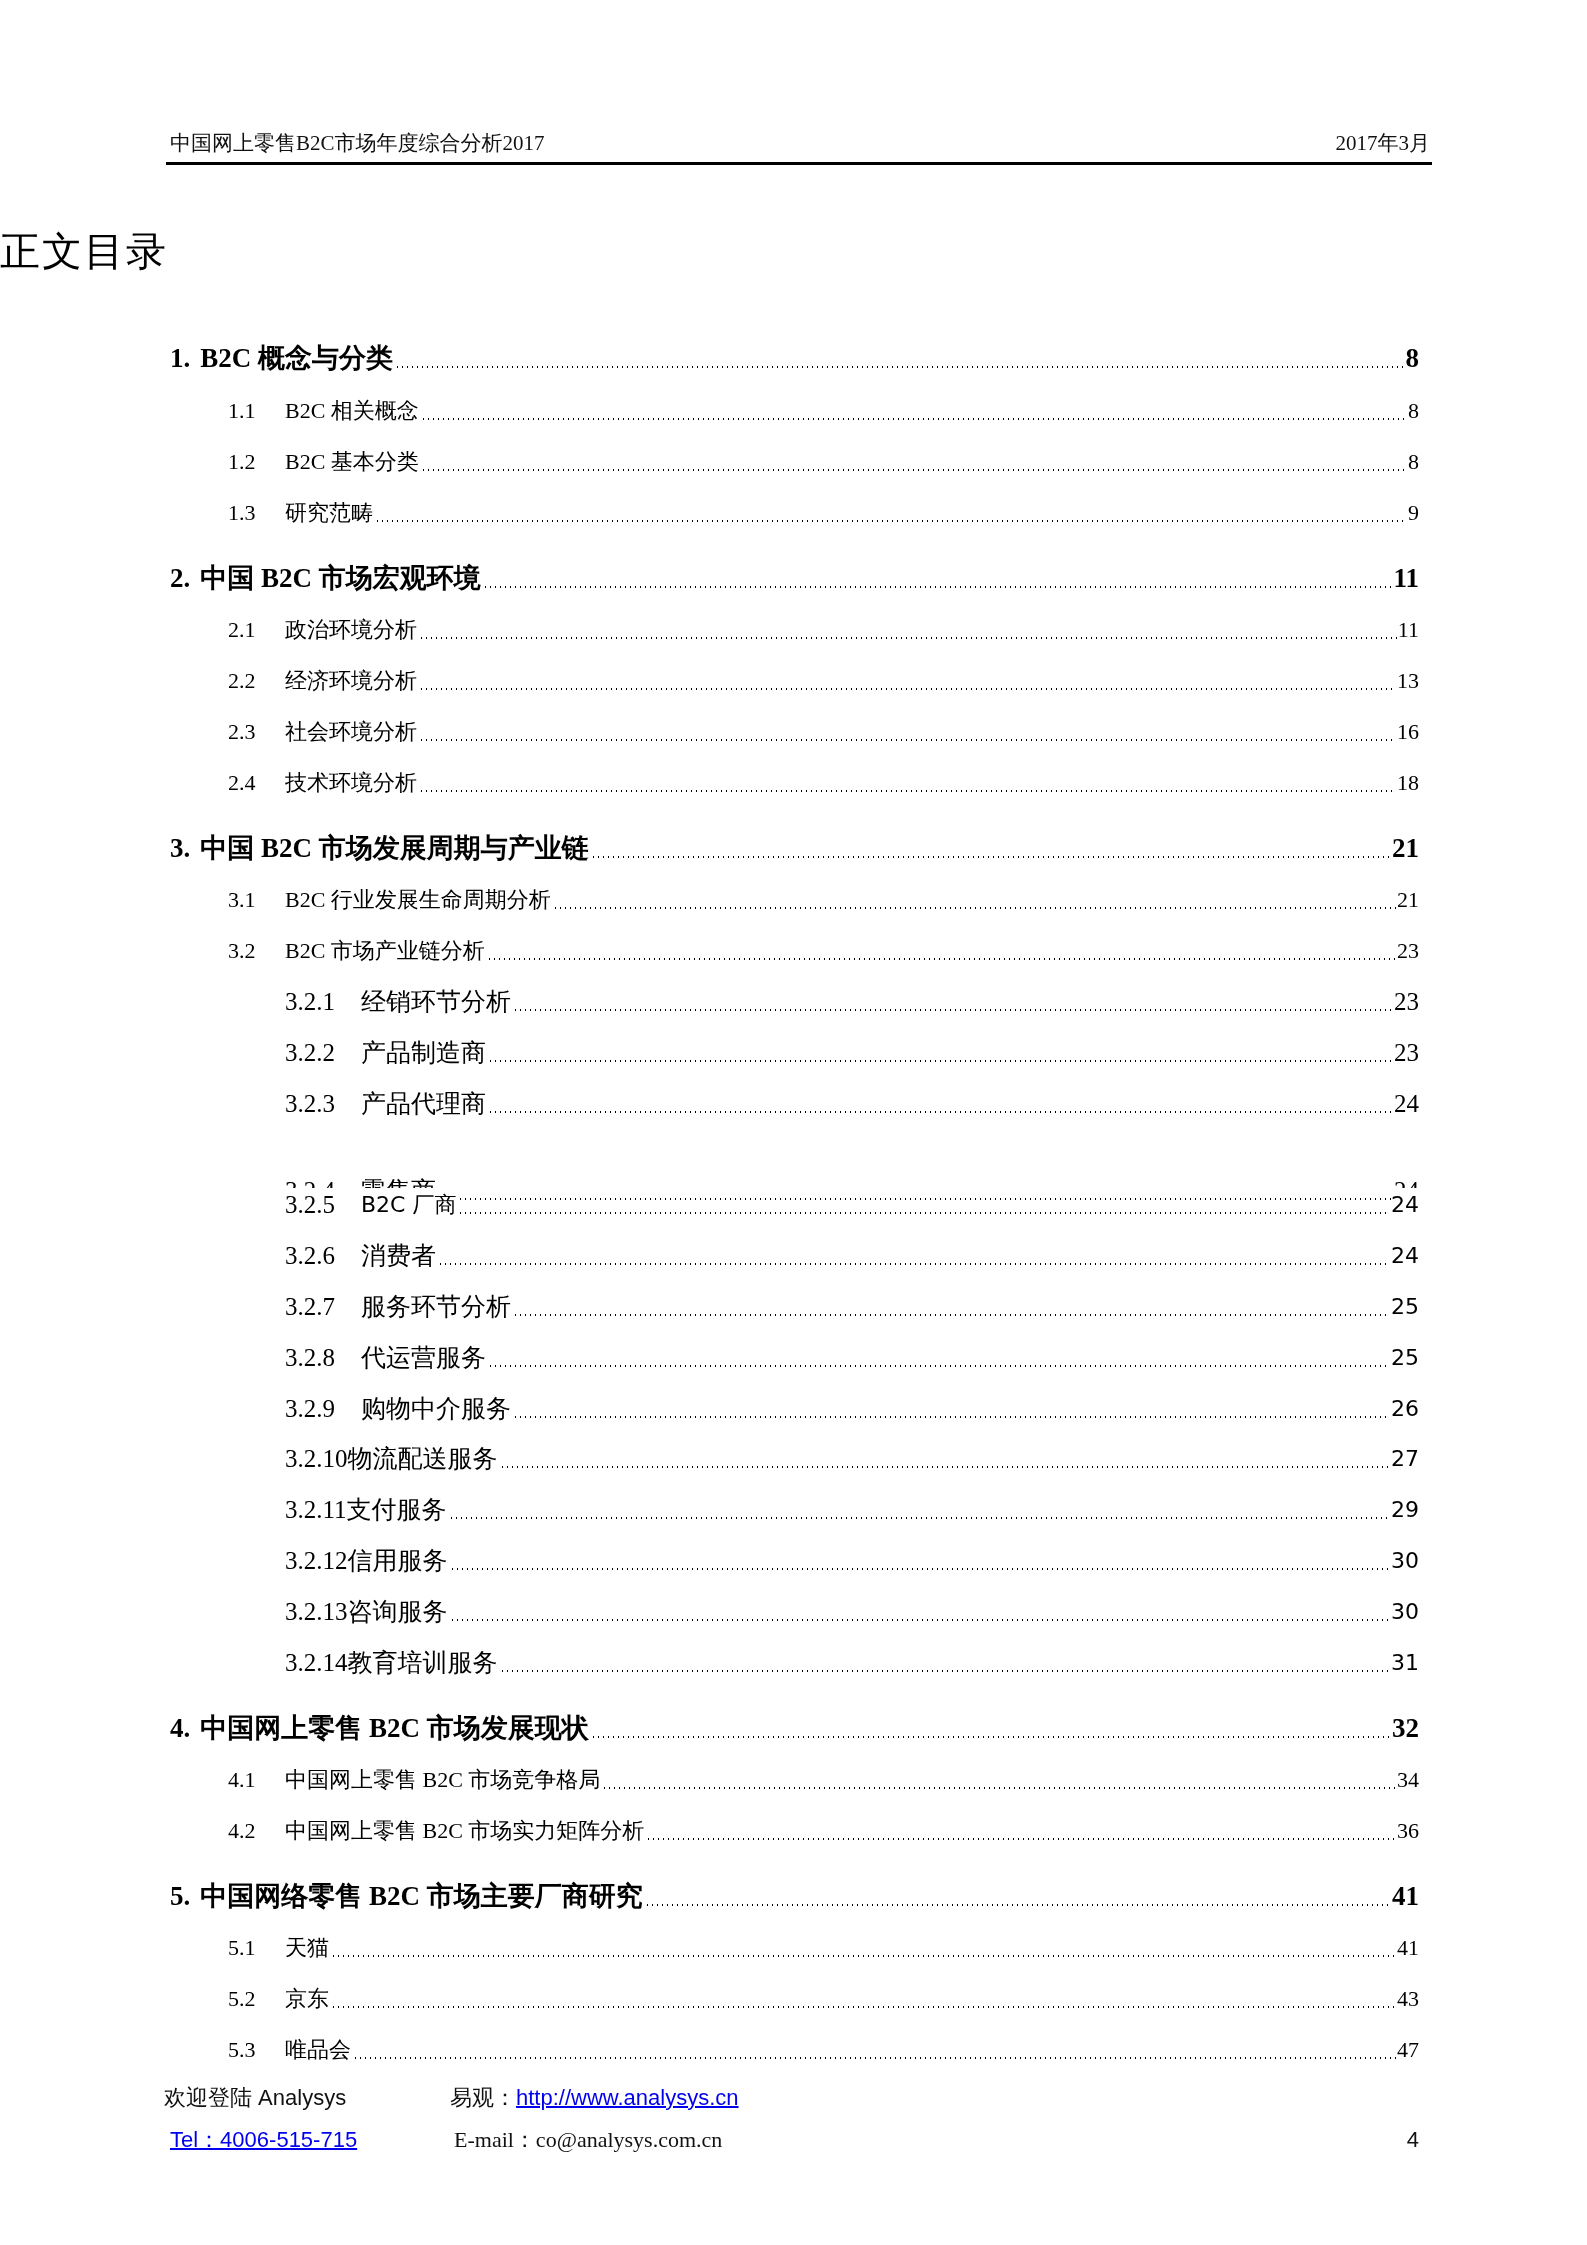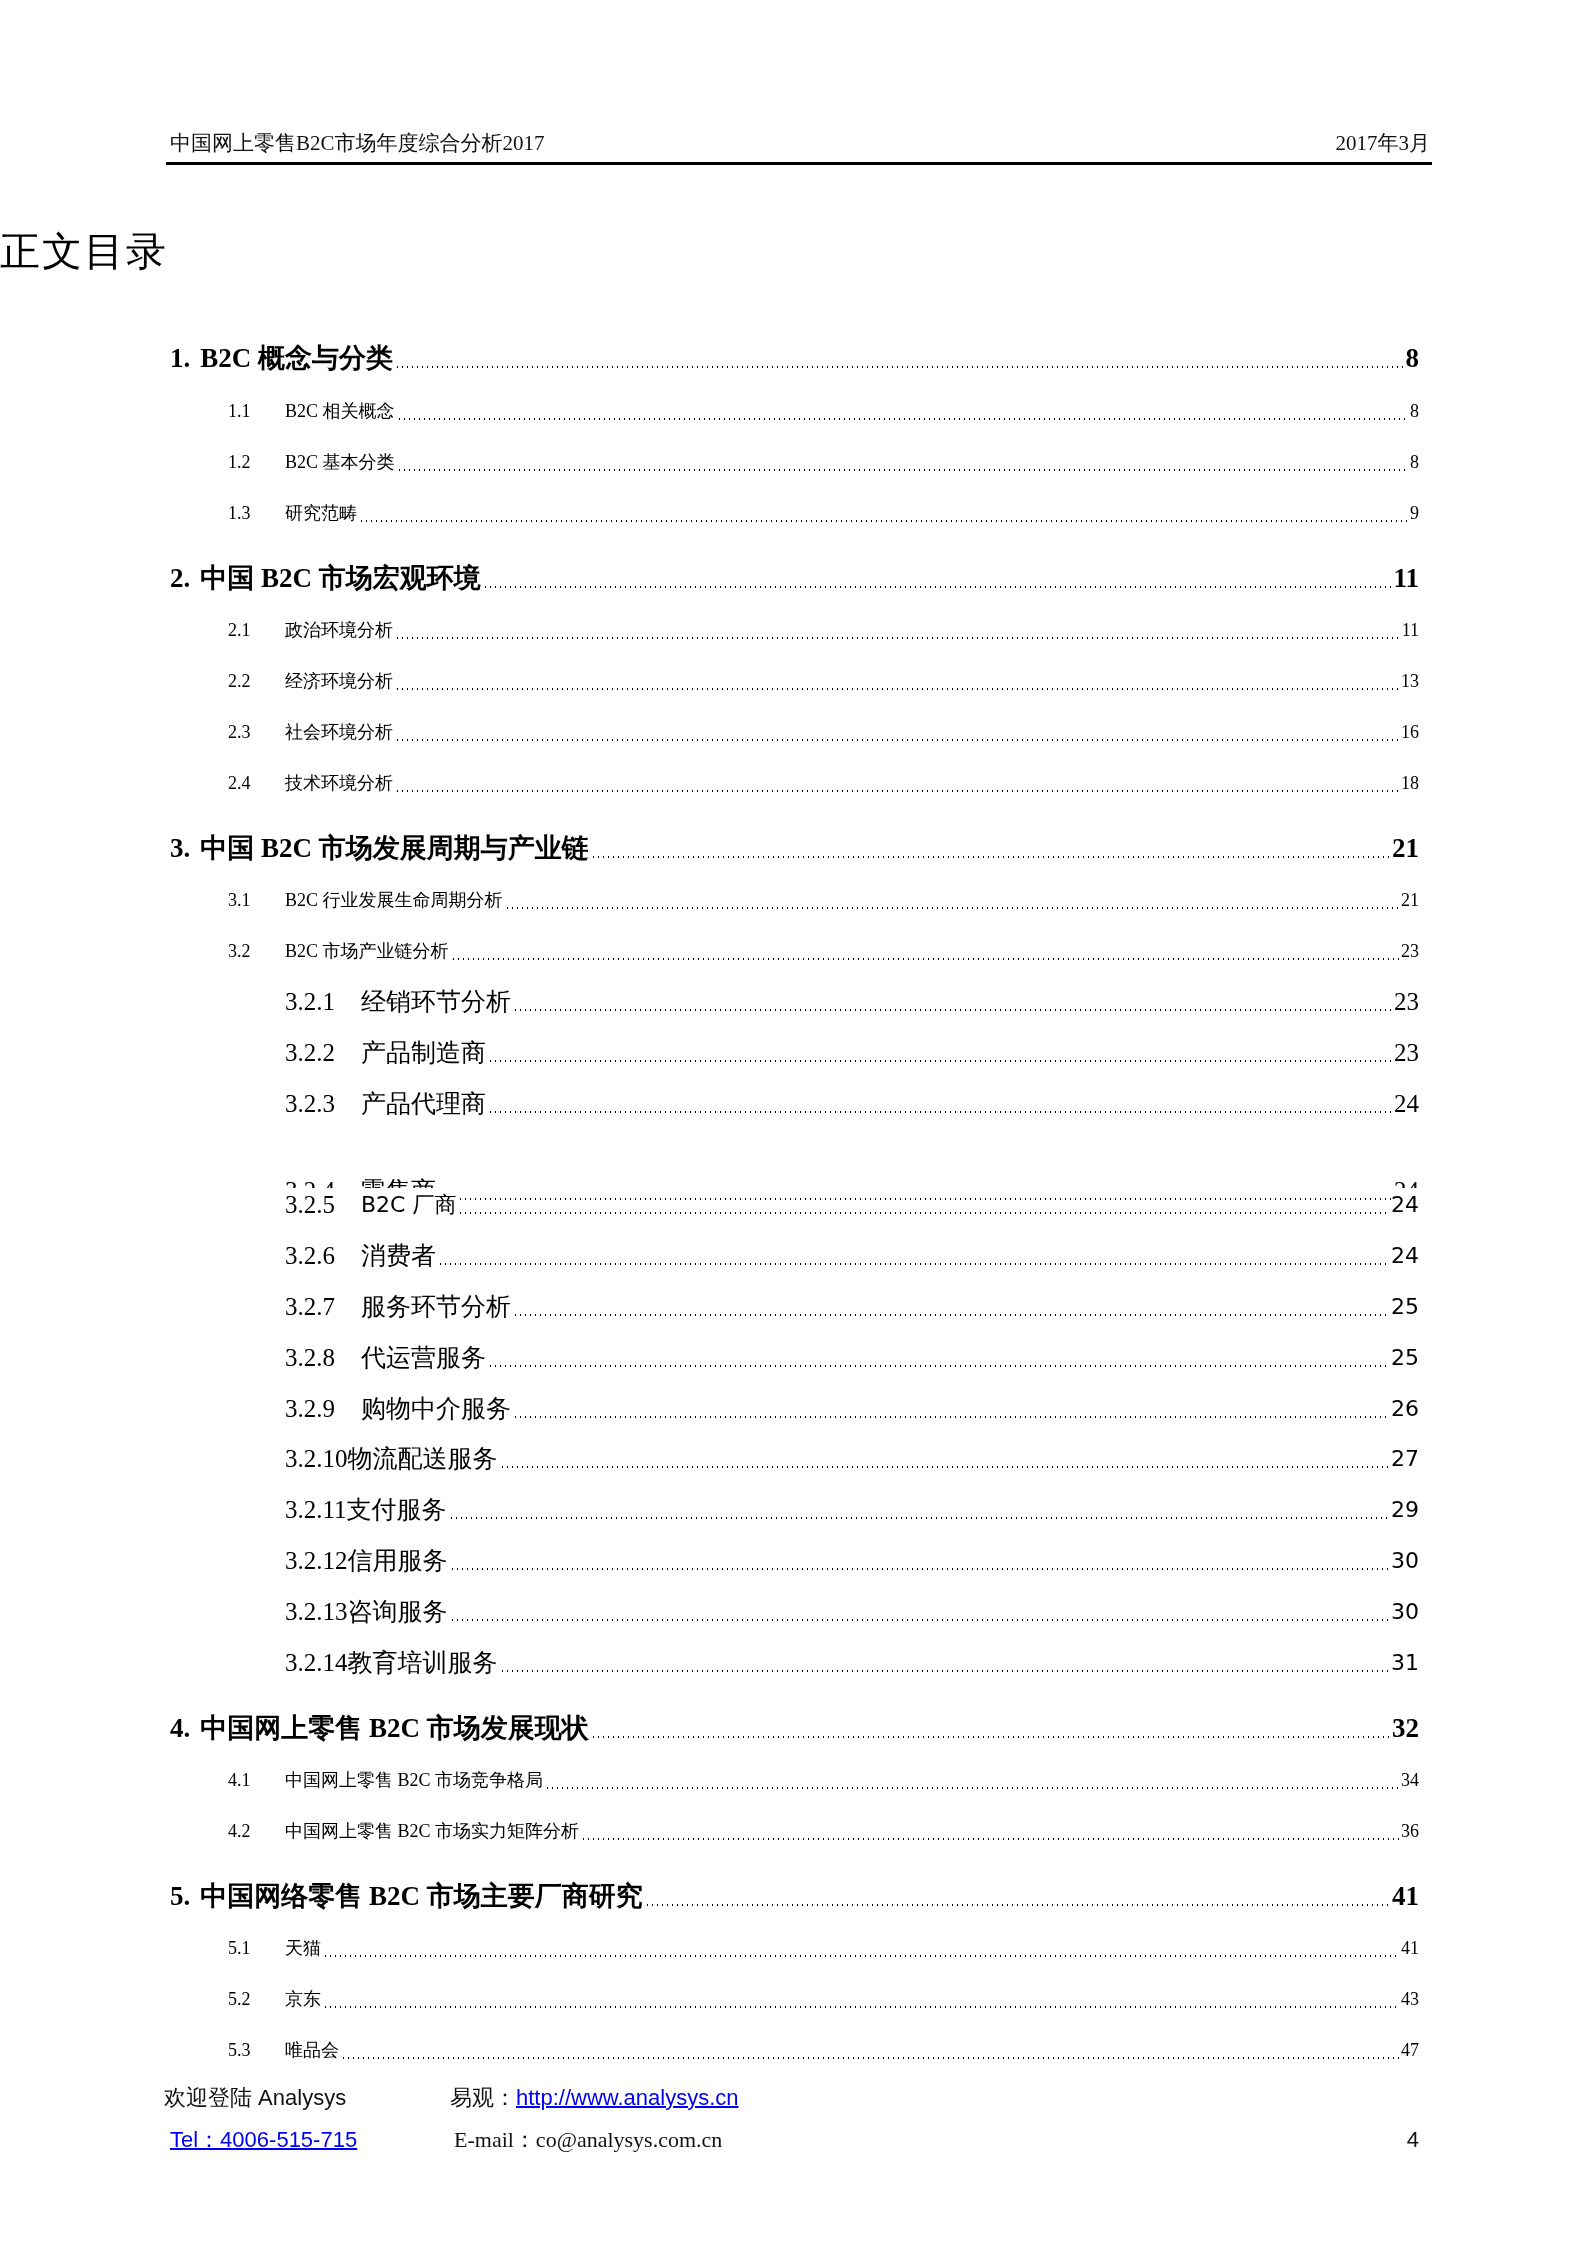--- a/index.html
+++ b/index.html
@@ -12,21 +12,21 @@
   .title { position:absolute; top:198px; left:0; width:1587px; 
            font-size:40px; line-height:54px; letter-spacing:2px; font-weight:normal; }
   .toc { position:absolute; left:0; top:0; width:1587px; }
   .row { position:absolute; left:170px; width:1249px; height:40px; display:flex; align-items:flex-end; white-space:nowrap; }
   .row .num, .row .lbl, .row .pg { background:#fff; position:relative; z-index:1; }
   .row .leader { flex:1; height:2px; margin:0 1px 8px 2px;
                  background-image:radial-gradient(circle, #000 0.9px, transparent 1.1px);
                  background-size:5px 2px; background-repeat:repeat-x; }
   .l1 { font-size:27px; font-weight:bold; line-height:36px; }
   .l1 .num { margin-right:10px; }
-  .l2 { font-size:18px; line-height:34px; padding-left:58px; width:1191px; }
+  .l2 { font-size:22px; line-height:34px; padding-left:58px; width:1191px; }
   .l2 .num { display:inline-block; width:57px; }
   .l3 { font-size:25px; line-height:34px; padding-left:115px; width:1134px; }
   .l3 .num { display:inline-block; width:76px; }
   .l3 .num.tight { width:auto; }
   .sans { font-family:"DejaVu Sans","Liberation Sans",sans-serif; font-size:22px; }
   .row .pg { text-align:right; }
   .footer { position:absolute; font-family:"Liberation Sans","DejaVu Sans",sans-serif; font-size:22px; line-height:28px; color:#111; }
   .link { color:#0000ee; text-decoration:underline; text-decoration-thickness:2px; }
 </style>
 </head>

